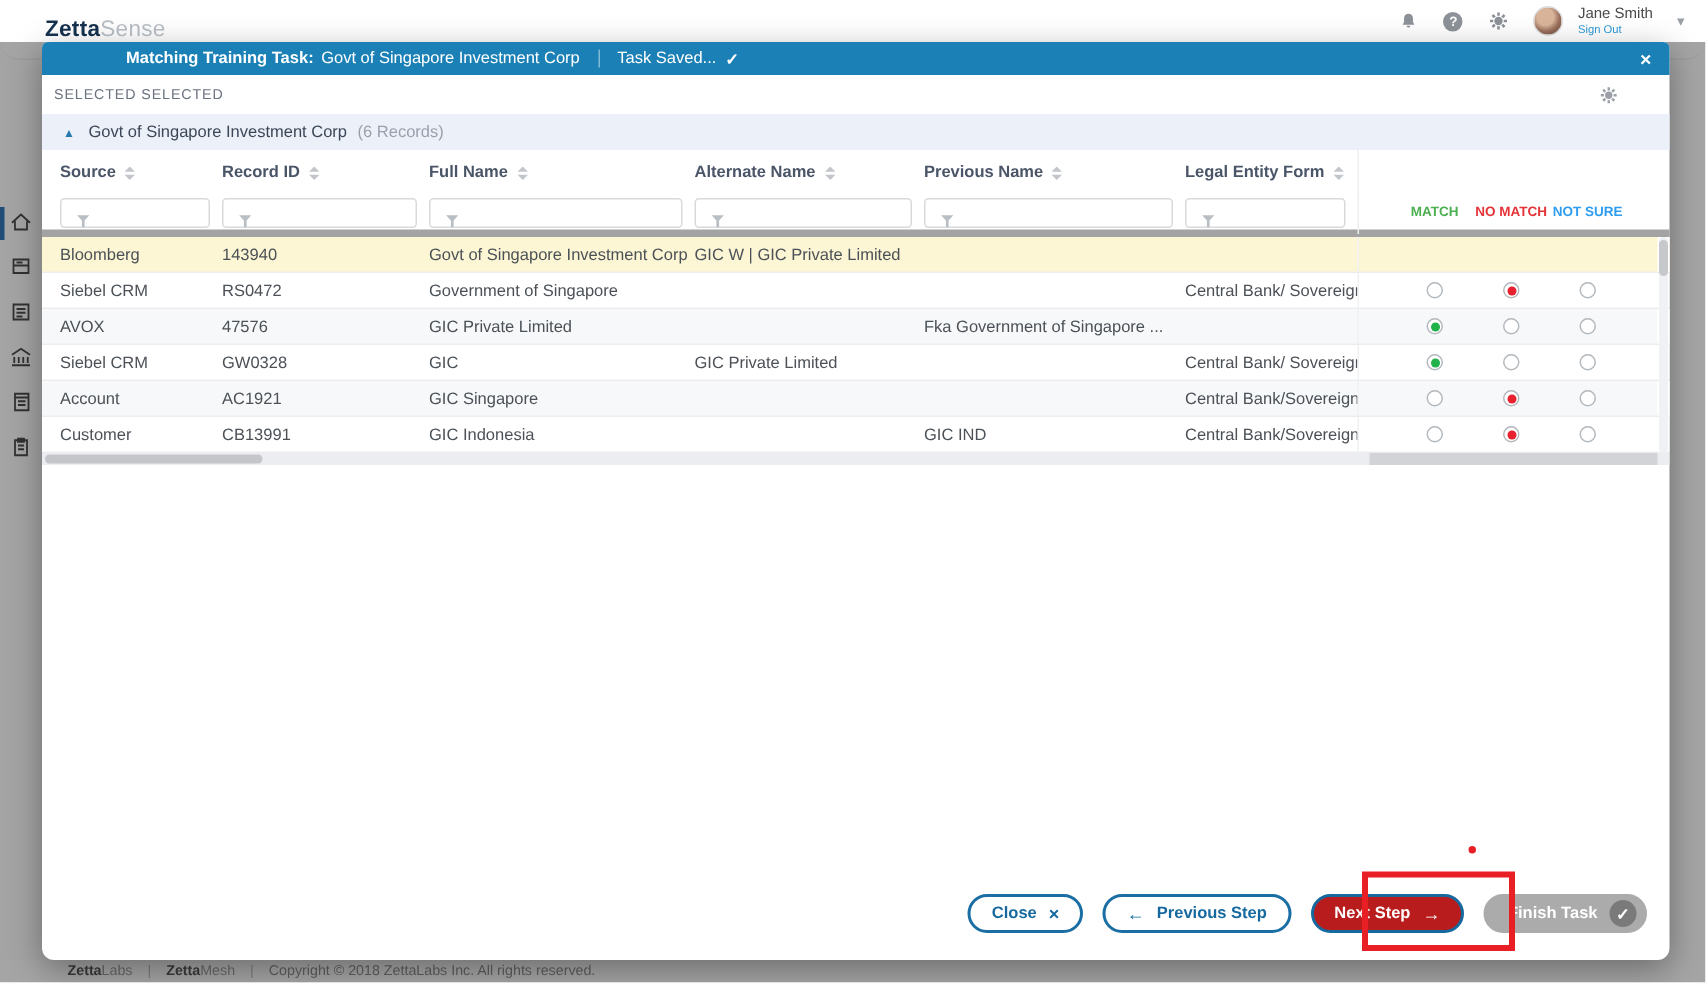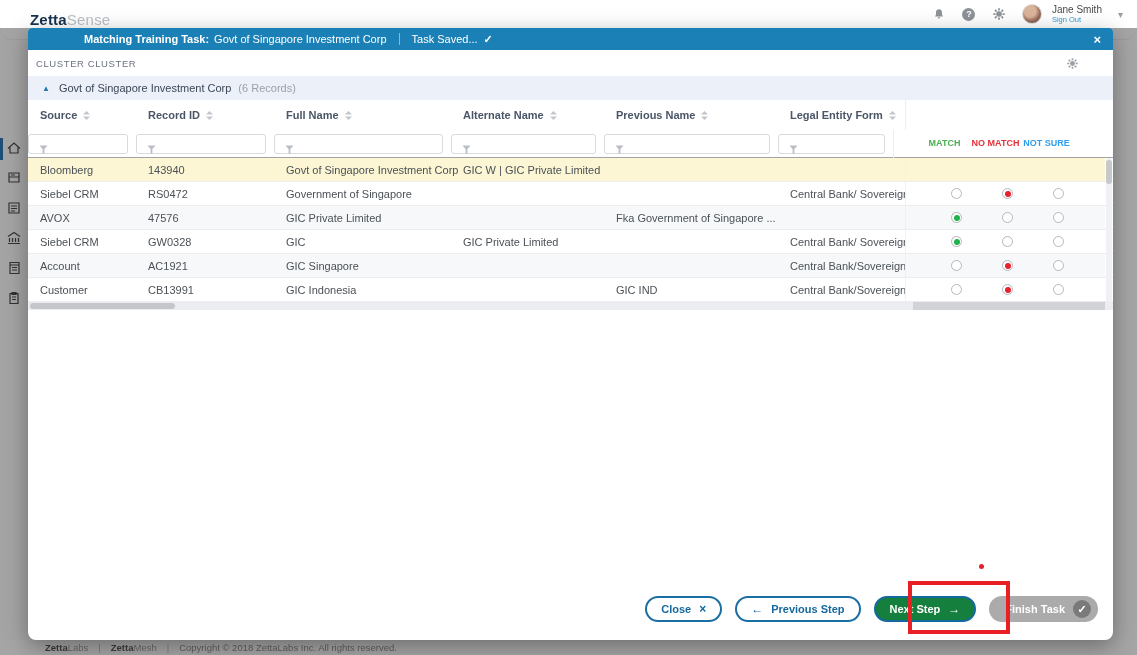--- a/index.html
+++ b/index.html
@@ -52,21 +52,21 @@
   .cluster-bar { height:24px; background:#ecf0f8; display:flex; align-items:center; padding-left:14px; font-size:11px; }
   .cluster-tri { color:#2779ad; font-size:8px; margin-right:9px; }
   .cluster-name { color:#3c4758; }
   .cluster-count { color:#9aa1ac; margin-left:7px; }
 
   
   .thead { display:flex; align-items:center; height:30px; padding-left:12px; }
   .th { display:flex; align-items:center; gap:6px; font-size:11px; font-weight:bold; color:#4a5568; }
   .choice-spacer { width:200px; border-left:1px solid #eceef1; height:30px; }
 
-  .filter-row { display:flex; align-items:center; height:28px; padding-left:0; border-bottom:1px solid #a3a3a3; }
+  .filter-row { display:flex; align-items:center; height:28px; padding-left:12px; border-bottom:5px solid #a3a3a3; }
   .filter-cell { padding-right:8px; }
   .fbox { position:relative; height:20px; border:1px solid #d8dade; border-radius:3px; background:#fff; }
   .fbox svg { position:absolute; left:5px; top:5px; }
   .fbox input { position:absolute; left:16px; top:0; width:calc(100% - 18px); height:18px; border:none; outline:none; font-size:10px; background:transparent; }
   .choice-heads { width:200px; display:flex; padding-left:25px; border-left:1px solid #eceef1; height:28px; align-items:center; }
   .choice-head { width:51px; text-align:center; font-size:9px; font-weight:bold; line-height:1.1; }
 
   .rows { position:relative; }
   .trow { display:flex; align-items:center; height:24px; padding-left:12px; border-bottom:1px solid #ededf0; font-size:11px; color:#4b5157; }
   .trow.zebra { background:#f7f8f9; }
@@ -84,21 +84,21 @@
   .vthumb { position:absolute; left:0; top:2px; width:6px; height:24px; background:#c6c8cc; border-radius:3px; }
 
   .hscroll { position:relative; height:8px; background:#ebedf1; }
   .hthumb { position:absolute; left:2px; top:1px; width:145px; height:6px; background:#c4c6ca; border-radius:3px; }
   .hblock { position:absolute; left:885px; top:0; width:192px; height:8px; background:#d2d3d7; }
 
   
   .btn-row { position:absolute; right:15px; bottom:18px; display:flex; align-items:center; gap:13px; }
   .pill { height:26px; border-radius:13px; display:flex; align-items:center; gap:8px; font-size:11px; font-weight:bold; padding:0 14px; cursor:pointer; }
   .pill.outline { border:2px solid #1b6ea3; color:#16699e; background:#fff; }
-  .pill.fill { background:#15803d; color:#fff; border:2px solid #16699e; }
+  .pill.fill { background:#b91c1c; color:#fff; border:2px solid #16699e; }
   .pill.gray { background:#ababab; color:#fff; border:2px solid #ababab; padding-right:5px; }
   .pill .glyph { font-size:12px; }
   .finish-circle { width:18px; height:18px; border-radius:50%; background:#7a7a7a; color:#fff; font-size:11px; display:flex; align-items:center; justify-content:center; }
 
   
   .anno-rect { position:absolute; left:908px; top:581px; width:102px; height:53px; border:4px solid #e91f26; z-index:9; pointer-events:none; }
   .anno-dot { position:absolute; left:979px; top:564px; width:5px; height:5px; border-radius:50%; background:#e91f26; z-index:9; }
 
   svg.icon { display:block; }
 </style>
@@ -188,21 +188,21 @@
       <span class="m-divider"></span>
       <span class="m-saved">
         <span>Task Saved...</span>
         <span class="m-check">✓</span>
       </span>
       <span class="m-close">×</span>
     </div>
 
 
     <div class="section-row">
-      <span class="section-label">CLUSTER CLUSTER</span>
+      <span class="section-label">SELECTED SELECTED</span>
       <span class="section-gear">
         <svg class="icon" width="13" height="13" viewBox="0 0 16 16">
             <g stroke="#9aa0a6" stroke-width="2" fill="none">
               <circle cx="8" cy="8" r="3" fill="#9aa0a6" stroke="none"></circle>
               <path d="M8 1.5V4M8 12v2.5M1.5 8H4M12 8h2.5M3.4 3.4l1.8 1.8M10.8 10.8l1.8 1.8M12.6 3.4l-1.8 1.8M5.2 10.8l-1.8 1.8"></path>
             </g>
           </svg>
       </span>
     </div>
 

